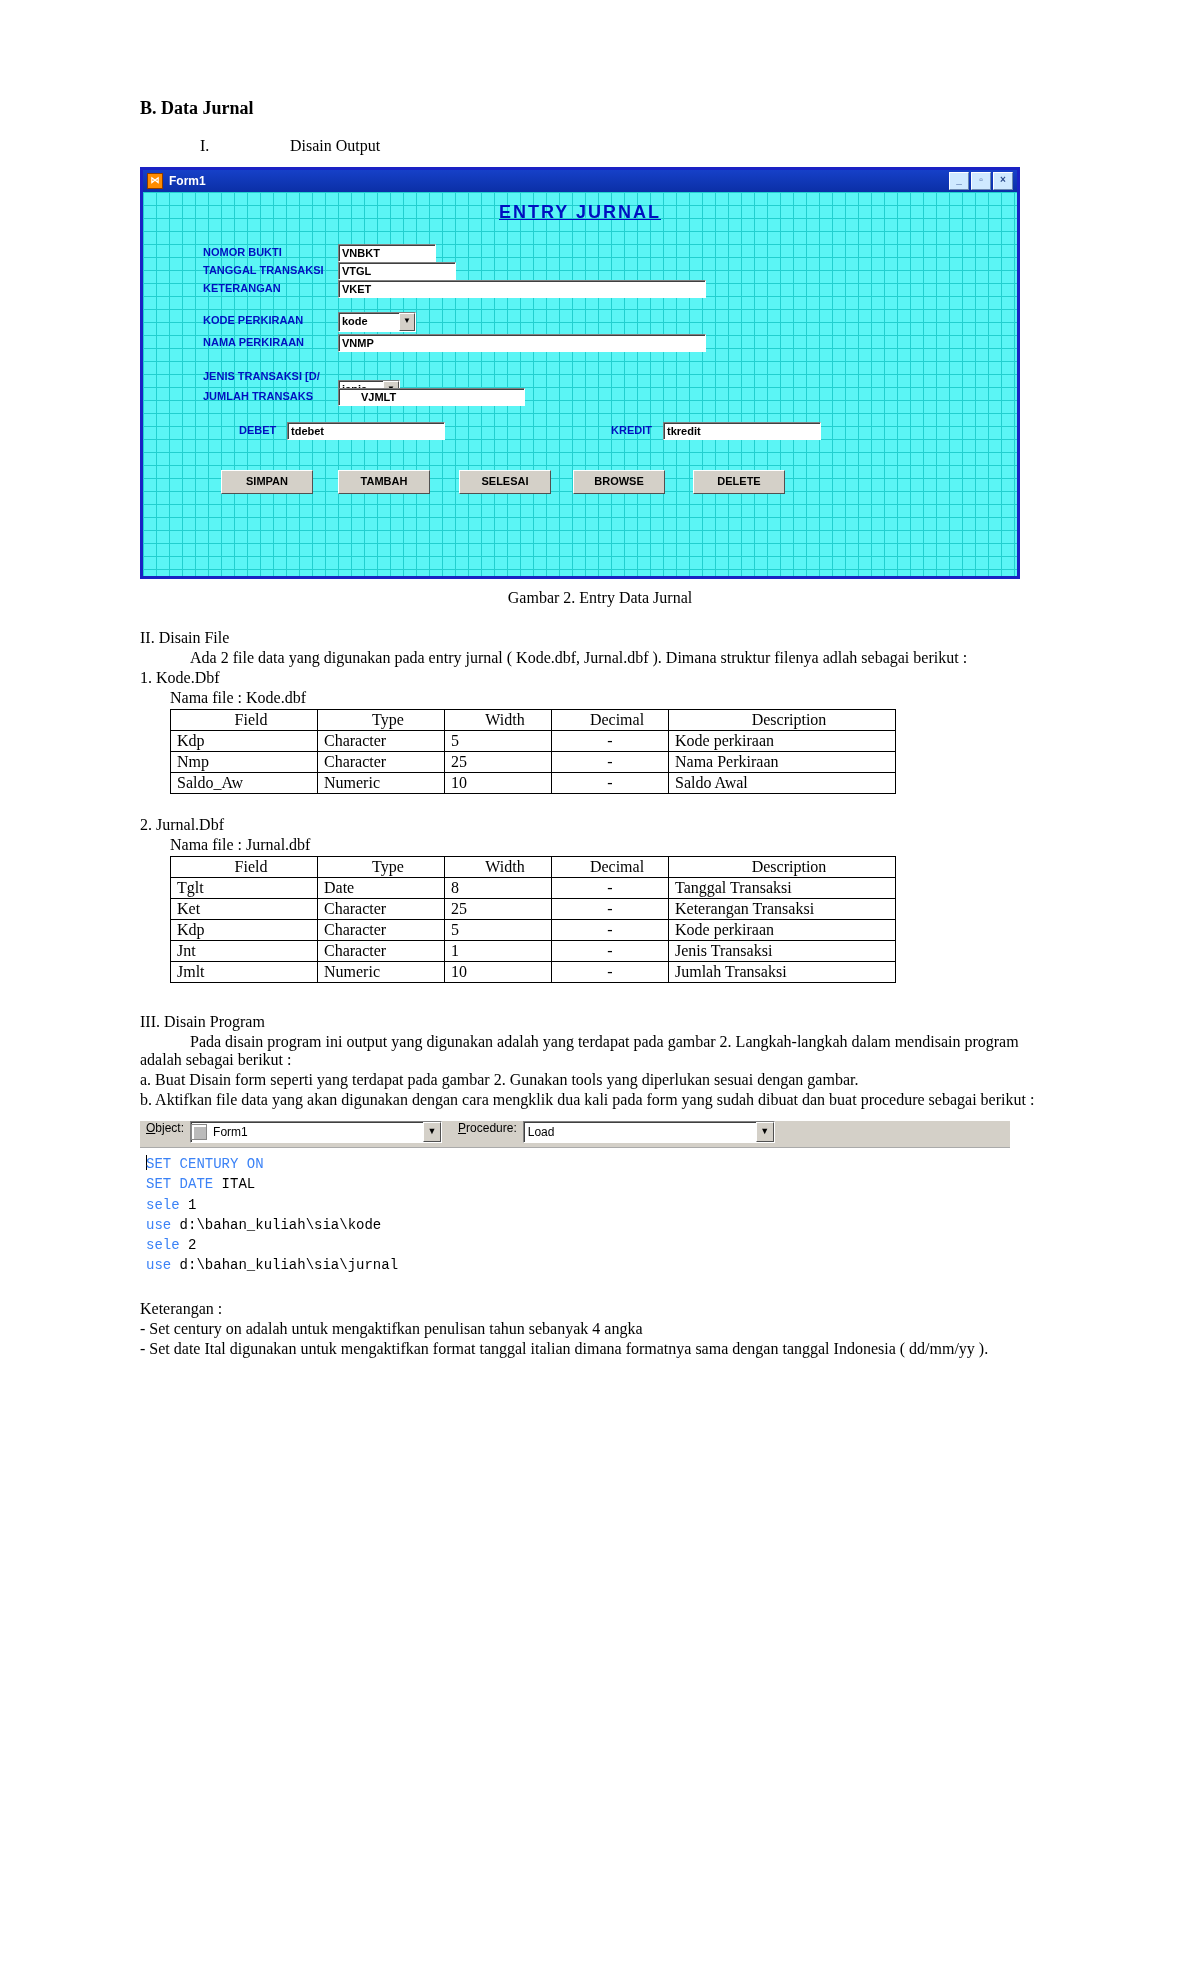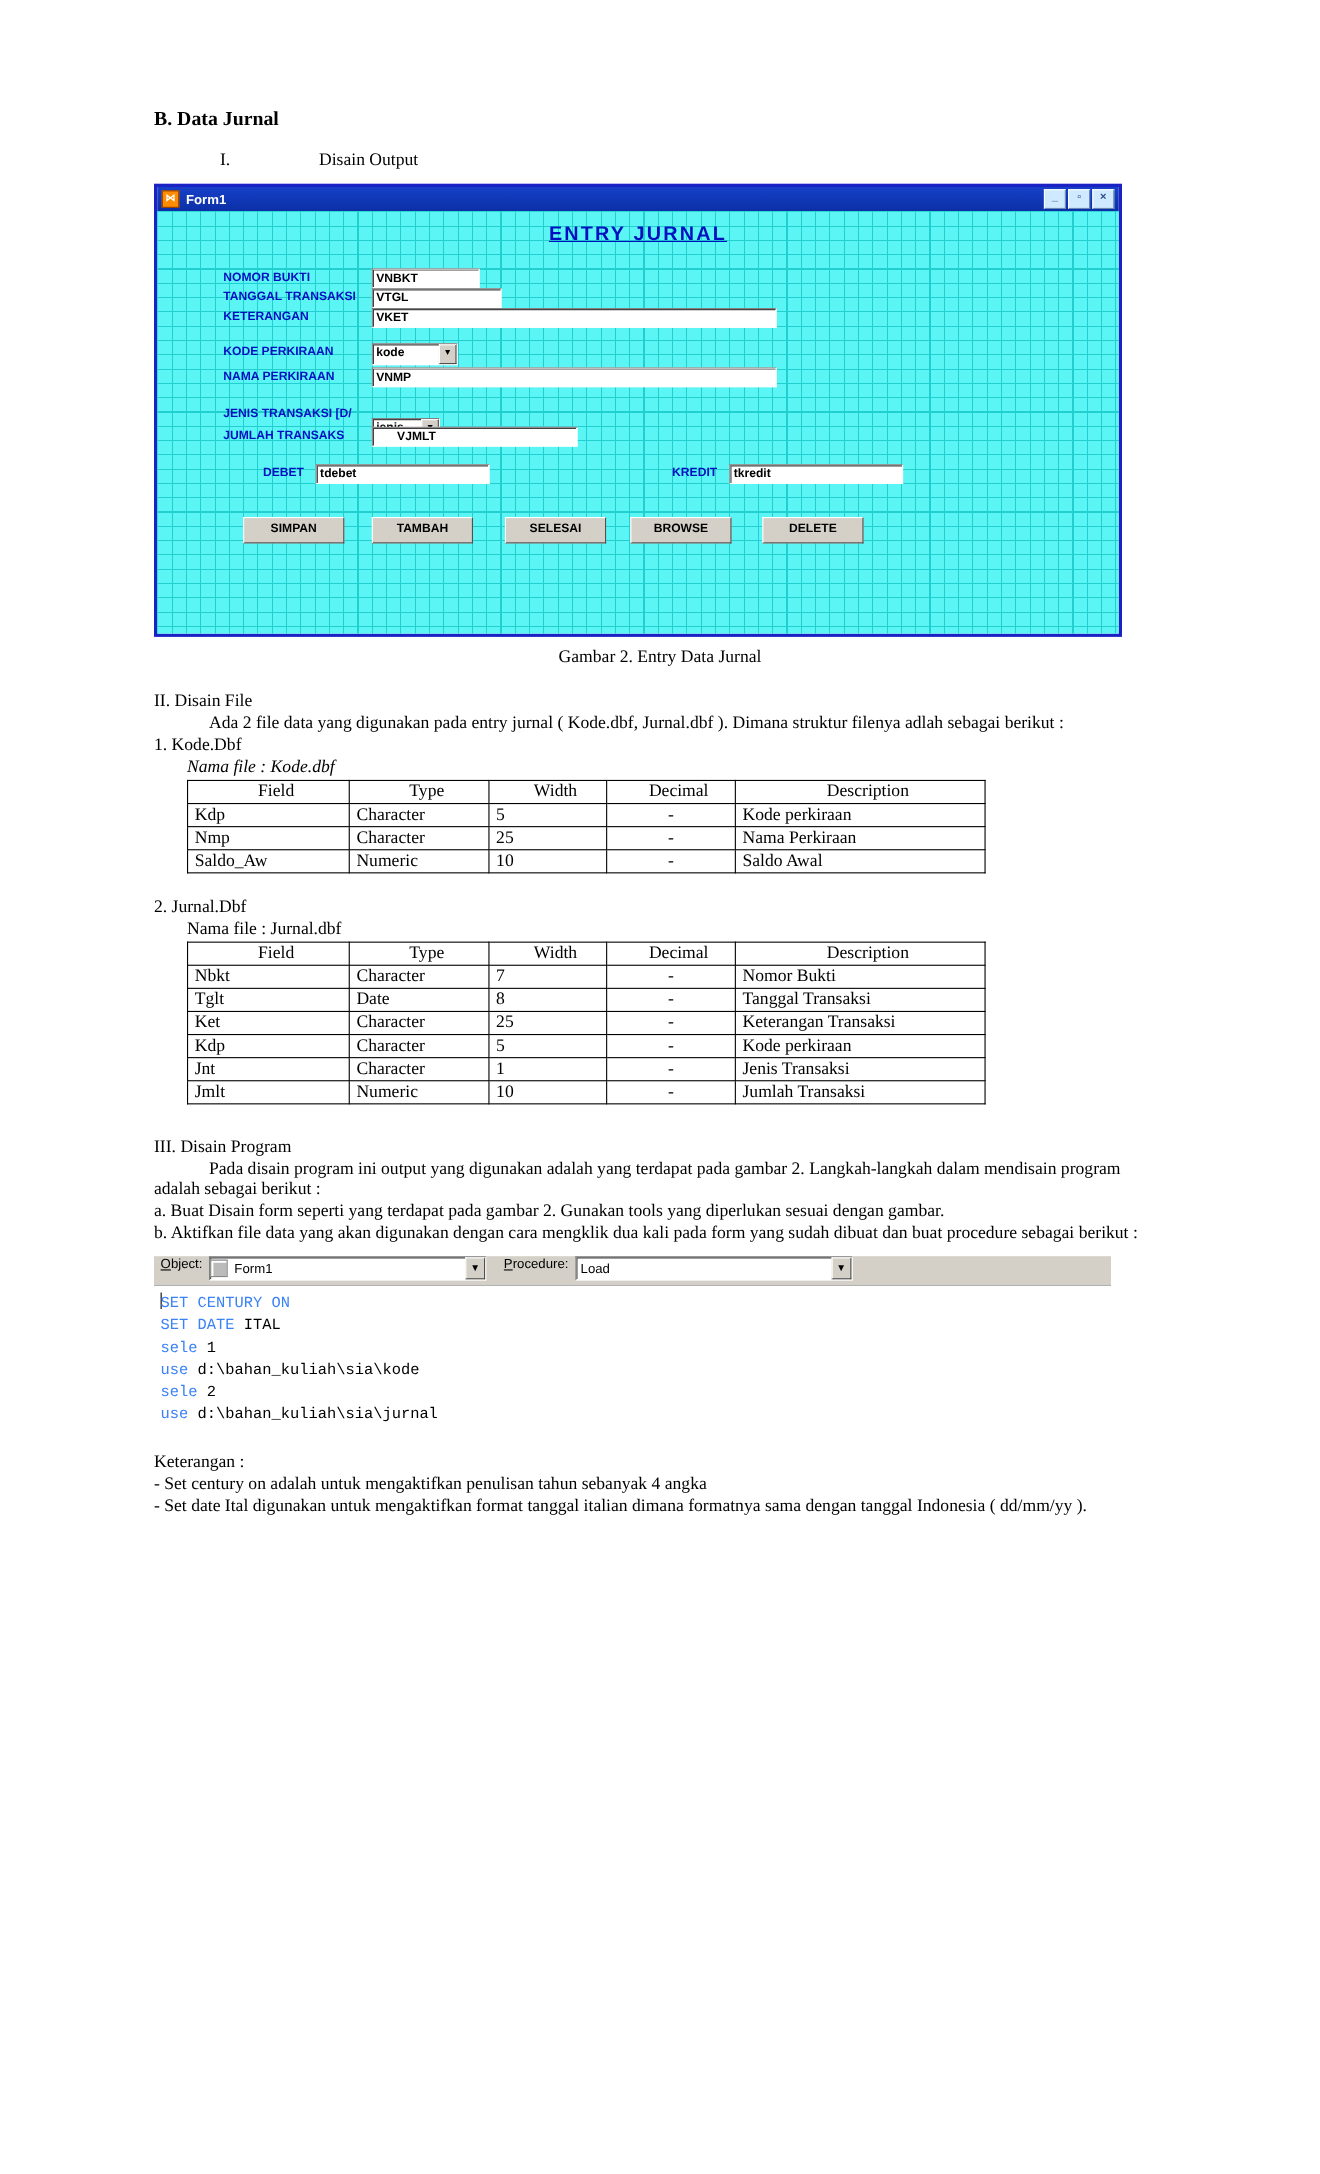--- a/index.html
+++ b/index.html
@@ -290,21 +290,21 @@
     <div class="f-btn" style="top:278px; left:550px;">DELETE</div>
   </div>
 </div>
 
 <div class="caption">Gambar 2. Entry Data Jurnal</div>
 
 <div class="para">II. Disain File</div>
 <div class="para indent-body">Ada 2 file data yang digunakan pada entry jurnal ( Kode.dbf, Jurnal.dbf ). Dimana struktur filenya adlah sebagai berikut :</div>
 
 <div class="para">1. Kode.Dbf</div>
-<div class="para" style="padding-left:30px;font-style:italic;">Nama file : Kode.dbf</div>
+<div class="para" style="padding-left:30px;">Nama file : Kode.dbf</div>
 
 <table class="dbf">
   <tbody>
       <tr class="hd">
     <td class="c-field">Field</td>
     <td class="c-type">Type</td>
     <td class="c-width c-width-hd">Width</td>
     <td class="c-dec">Decimal</td>
     <td class="c-desc">Description</td>
   </tr>
@@ -341,27 +341,20 @@
   <tbody>
       <tr class="hd">
     <td class="c-field">Field</td>
     <td class="c-type">Type</td>
     <td class="c-width c-width-hd">Width</td>
     <td class="c-dec">Decimal</td>
     <td class="c-desc">Description</td>
   </tr>
   </tbody>
     <tbody id="t2body">
-      <tr>
-        <td class="c-field">Nbkt</td>
-        <td class="c-type">Character</td>
-        <td class="c-width">7</td>
-        <td class="c-dec">-</td>
-        <td class="c-desc" style="text-align:left">Nomor Bukti</td>
-      </tr>
       <tr>
         <td class="c-field">Tglt</td>
         <td class="c-type">Date</td>
         <td class="c-width">8</td>
         <td class="c-dec">-</td>
         <td class="c-desc" style="text-align:left">Tanggal Transaksi</td>
       </tr>
       <tr>
         <td class="c-field">Ket</td>
         <td class="c-type">Character</td>

